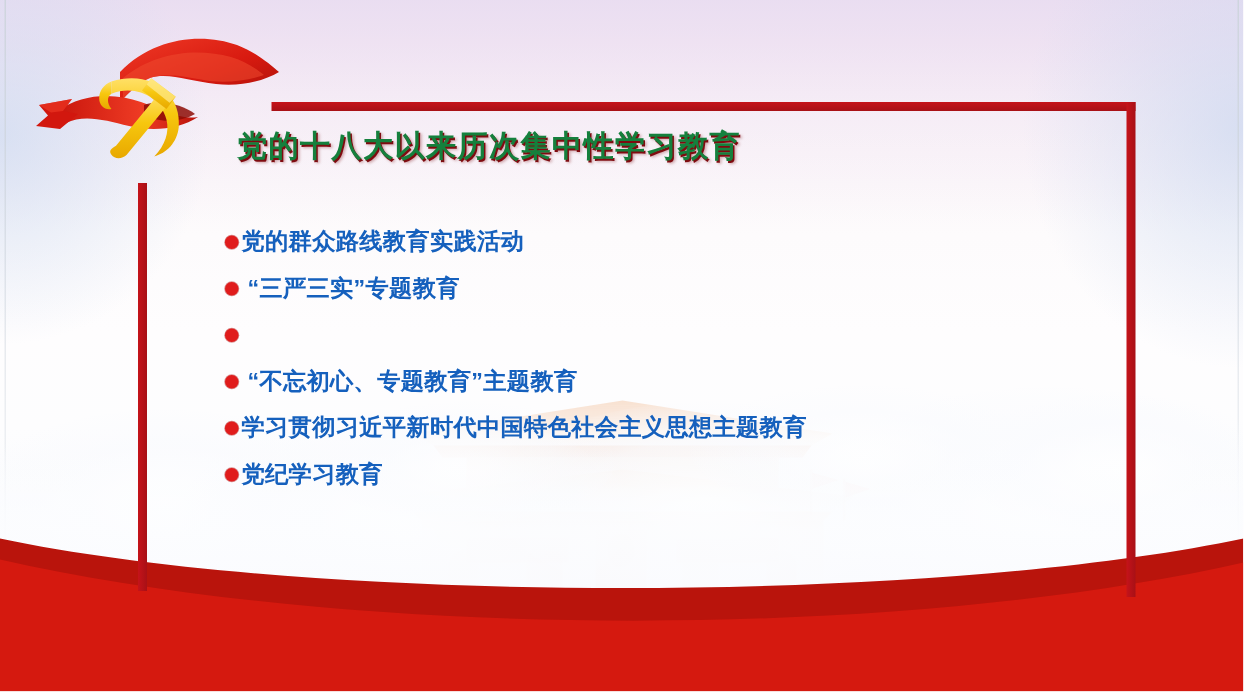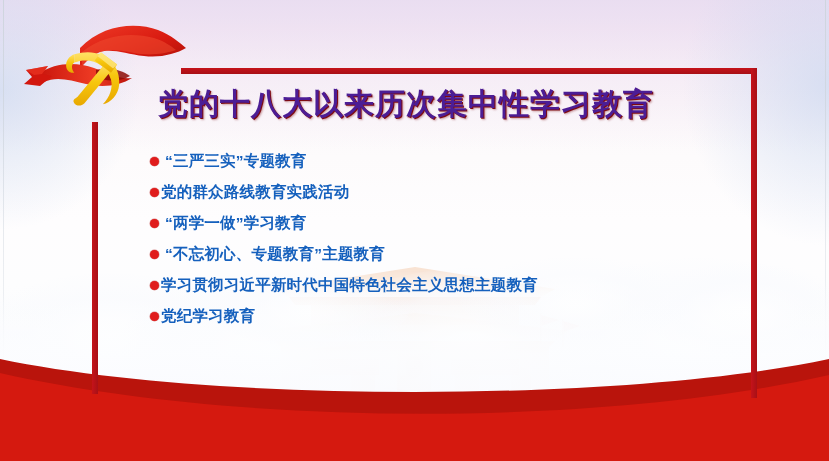--- a/index.html
+++ b/index.html
@@ -99,23 +99,23 @@
 
   
   .emblem{
     position:absolute;left:8px;top:18px;width:185px;height:95px;
   }
   .emblem svg{display:block;width:100%;height:100%;}
 
   
   .title{
     position:absolute;left:158px;top:84px;
-    font-size:30px;font-weight:bold;
+    font-size:20px;font-weight:bold;
     letter-spacing:1px;
-    color:#4c1d95;
+    color:#15803d;
     text-shadow:1px 1px 0 #7f0b10, 2px 2px 2px rgba(120,10,14,.35);
     white-space:nowrap;
   }
 
   
   .list{
     position:absolute;left:150px;top:146px;
     width:600px;
   }
   .bullet-row{
@@ -261,47 +261,46 @@
         <path d="M40 12 L56 24 L50 32 L34 20 Z" fill="url(#gold)"></path>
         <path d="M40 12 L56 24 L52 28 L37 16 Z" fill="#ffe98a" opacity=".75"></path>
       </g>
     </svg>
   </div>
 
   <div class="title">党的十八大以来历次集中性学习教育</div>
 
   <div class="list">
 
+    <div class="bullet-row">
+      <span class="dot"></span>
+      <span class="btext">党的群众路线教育实践活动</span>
+    </div>
+
     <div class="bullet-row indent">
       <span class="dot"></span>
       <span class="btext">“三严三实”专题教育</span>
     </div>
 
+    <div class="bullet-row indent">
+      <span class="dot"></span>
+    </div>
+
+    <div class="bullet-row indent">
+      <span class="dot"></span>
+      <span class="btext">“不忘初心、专题教育”主题教育</span>
+    </div>
+
+
     <div class="bullet-row">
       <span class="dot"></span>
-      <span class="btext">党的群众路线教育实践活动</span>
-    </div>
-
-    <div class="bullet-row indent">
-      <span class="dot"></span>
-      <span class="btext">“两学一做”学习教育</span>
-    </div>
-
-    <div class="bullet-row indent">
-      <span class="dot"></span>
-      <span class="btext">“不忘初心、专题教育”主题教育</span>
-    </div>
-
+      <span class="btext">学习贯彻习近平新时代中国特色社会主义思想主题教育</span>
+    </div>
 
     <div class="bullet-row">
       <span class="dot"></span>
-      <span class="btext">学习贯彻习近平新时代中国特色社会主义思想主题教育</span>
-    </div>
-
-    <div class="bullet-row">
-      <span class="dot"></span>
       <span class="btext">党纪学习教育</span>
     </div>
 
 
   </div>
 
 </div>
 
 </body></html>

